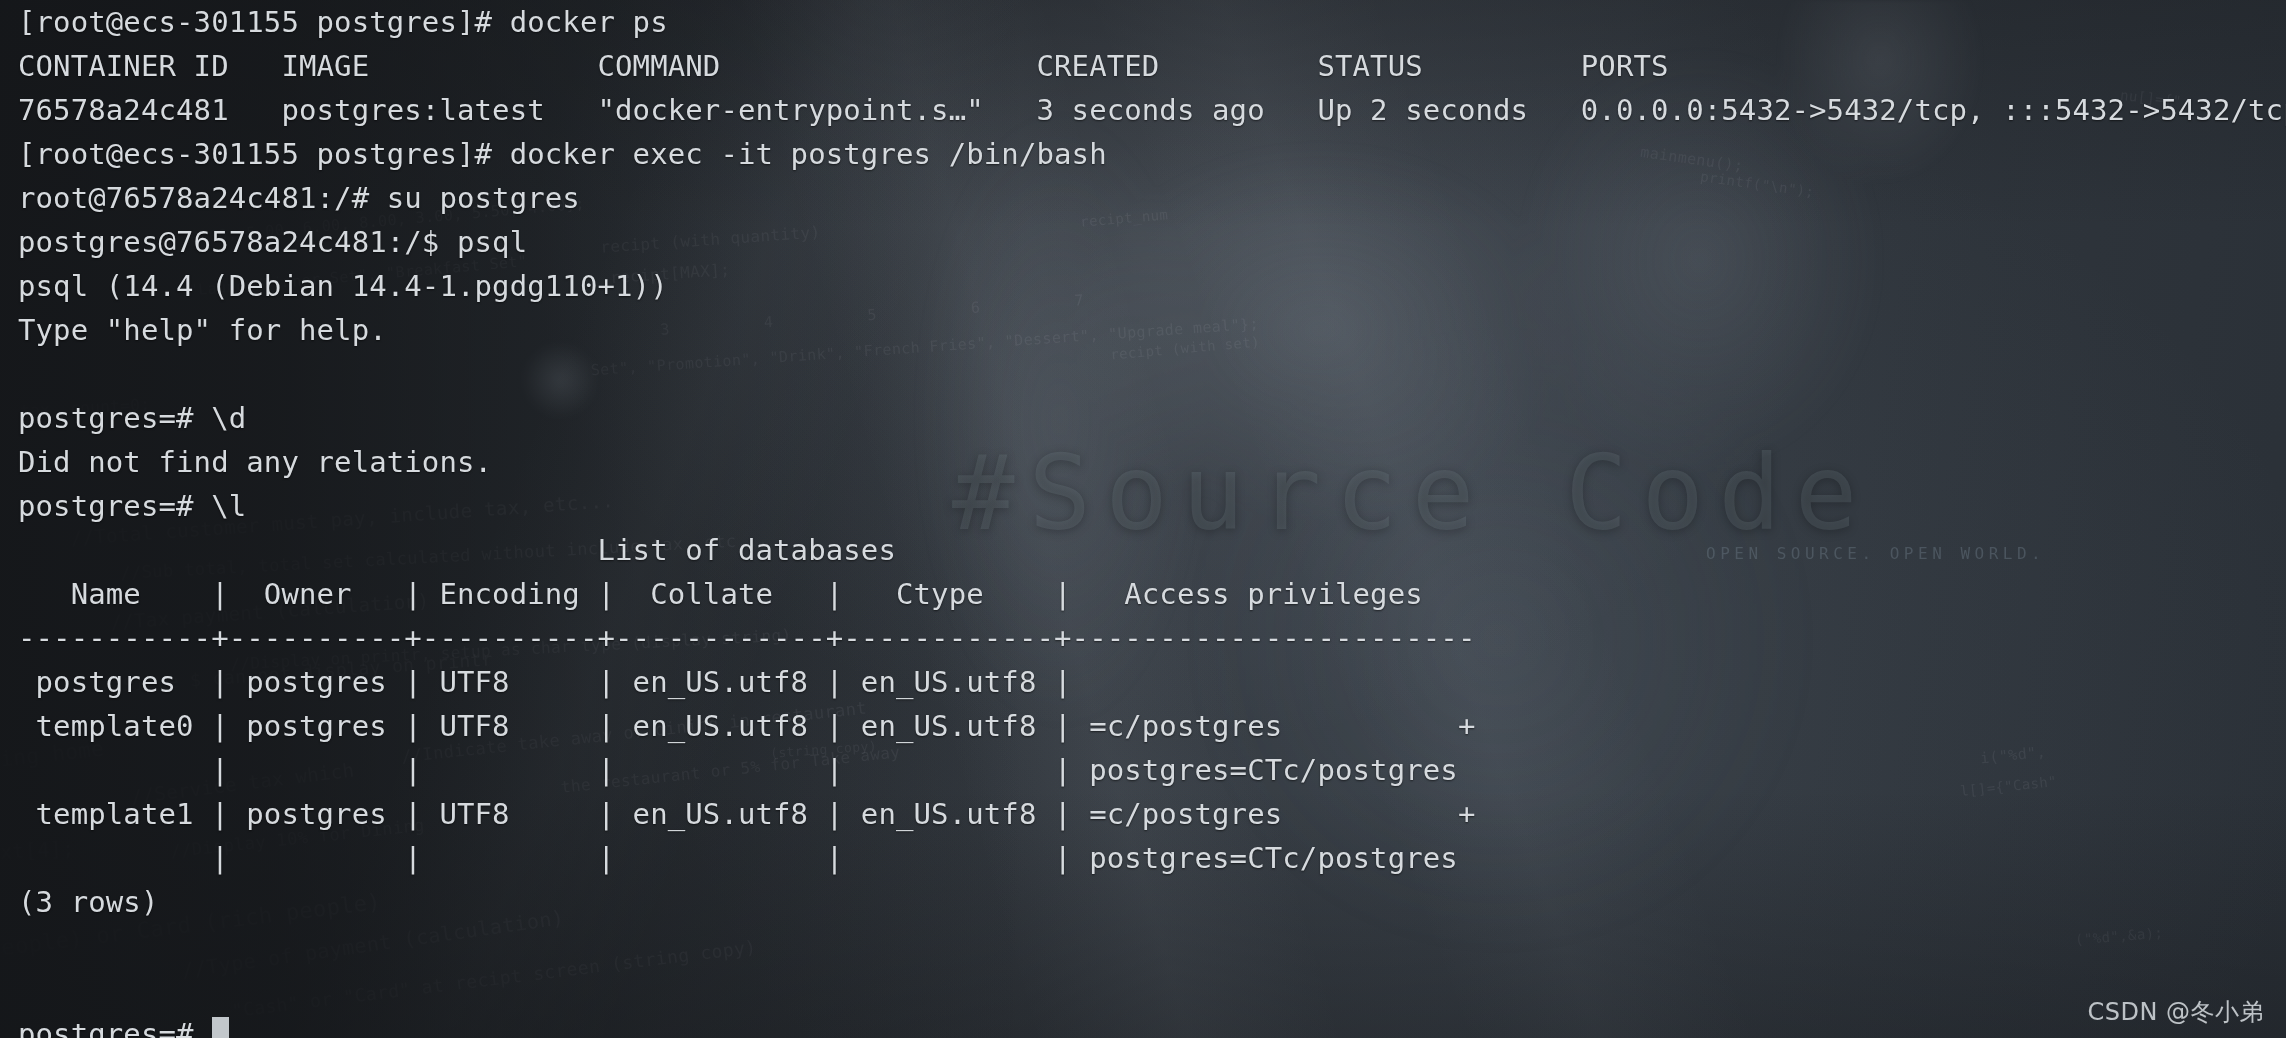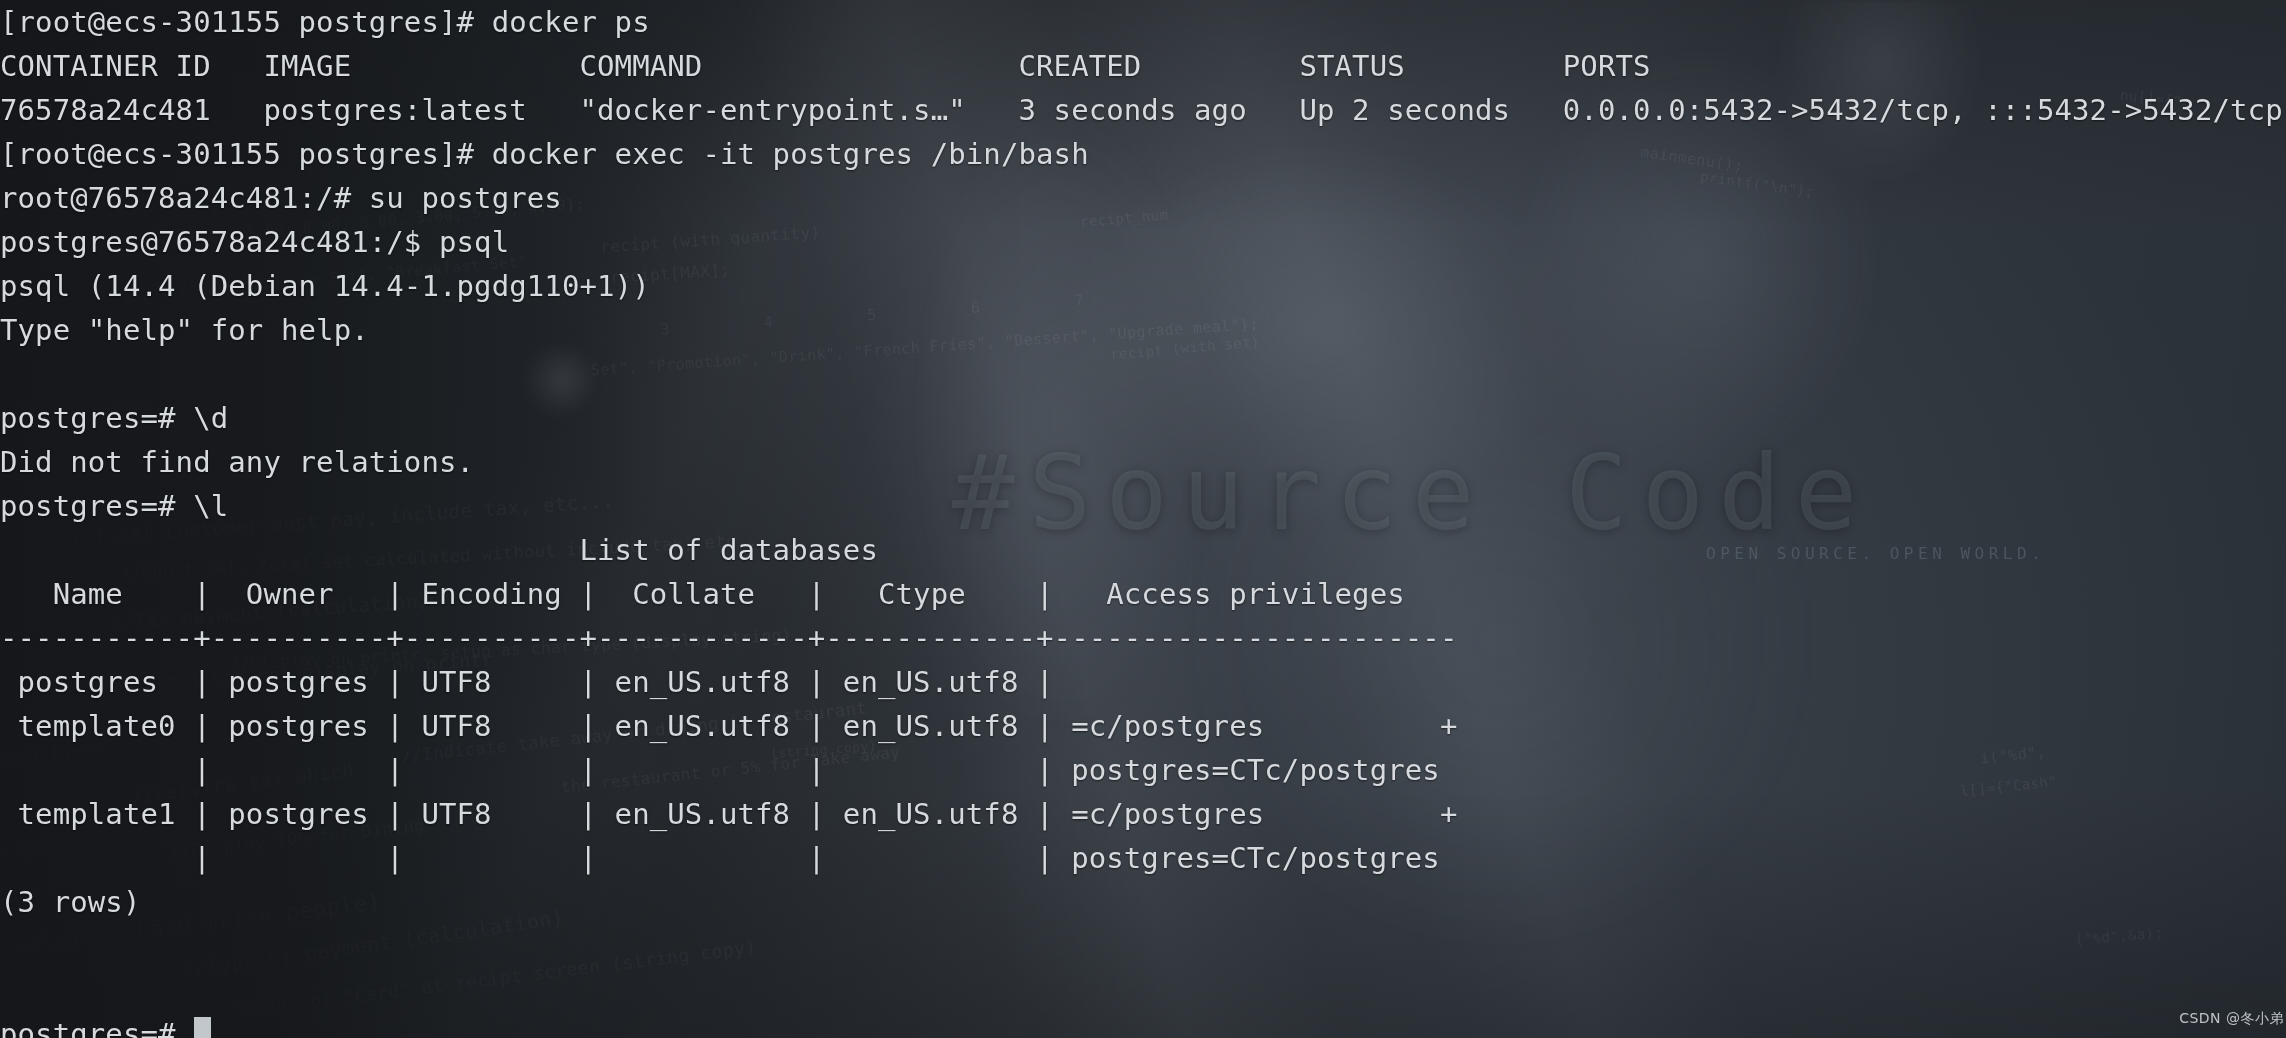--- a/index.html
+++ b/index.html
@@ -100,41 +100,41 @@
     padding: 0;
     font-size: 29px;
     line-height: 44px;
     letter-spacing: 0.1px;
     color: #d6dade;
     white-space: pre;
     text-shadow: 0 1px 2px rgba(0,0,0,0.55);
   }
   #term .row {
     height: 44px;
-    padding-left: 0;
+    padding-left: 18px;
     white-space: pre;
   }
   #term .row.blank { color: transparent; }
 
   .cursor {
     display: inline-block;
     width: 17px;
     height: 34px;
     background: #c2c7cb;
     vertical-align: -7px;
     margin-left: 1px;
   }
 
   
   .watermark {
     position: absolute;
-    right: 2px;
+    right: 22px;
     bottom: 10px;
     font-family: "DejaVu Sans", "Liberation Sans", sans-serif;
-    font-size: 14px;
+    font-size: 24px;
     color: rgba(228,232,236,0.80);
     letter-spacing: 0.5px;
     white-space: pre;
   }
 </style>
 </head>
 <body>
 
 <div id="screen">
 

